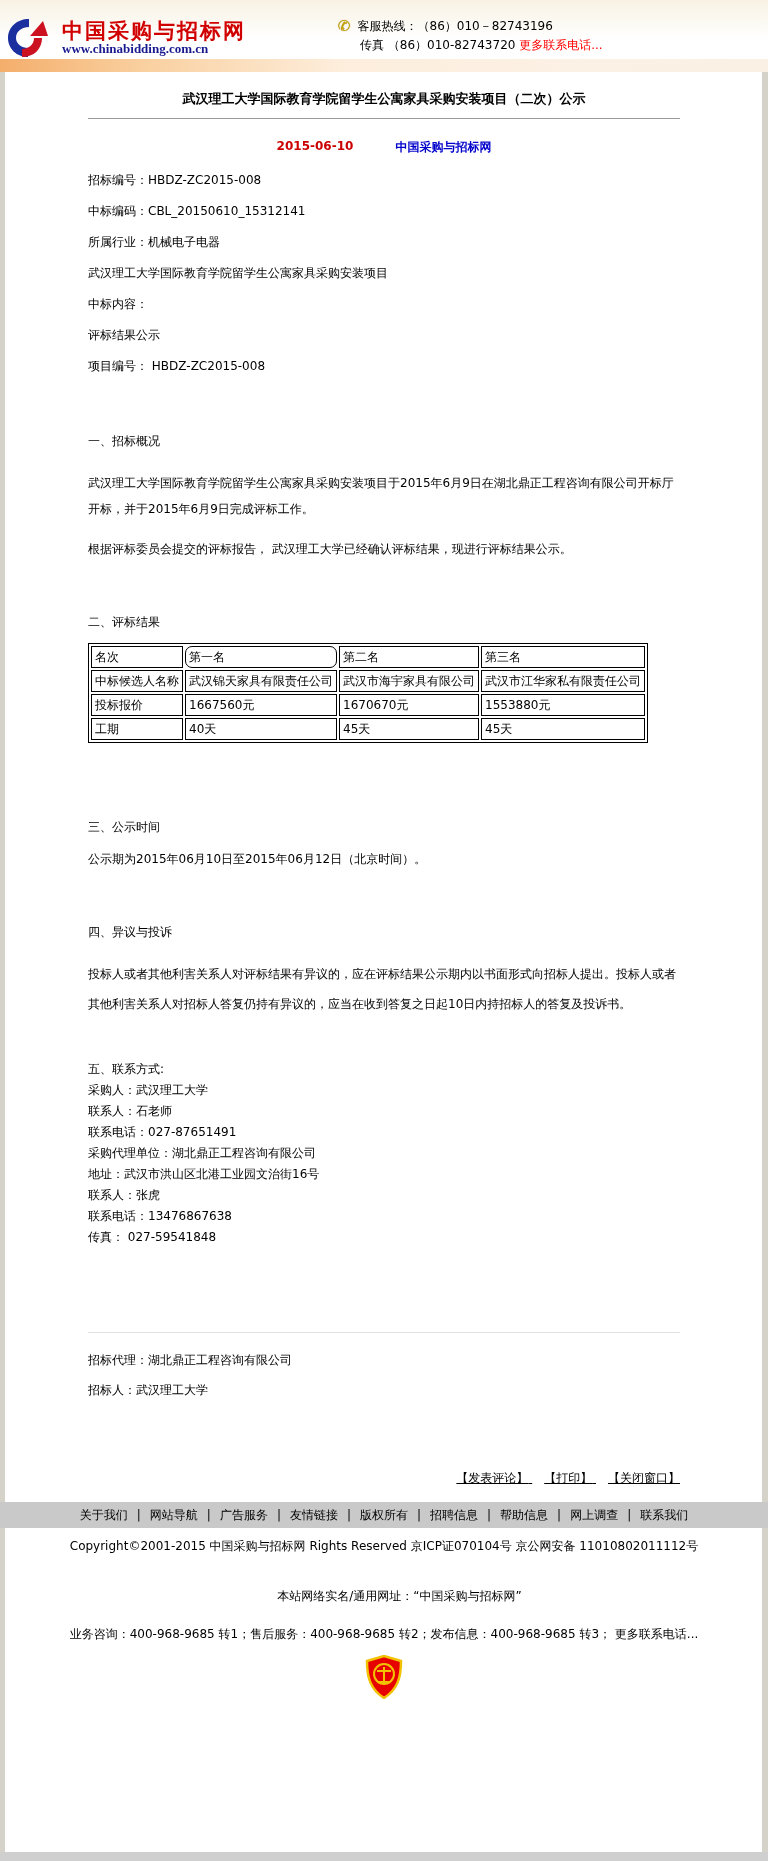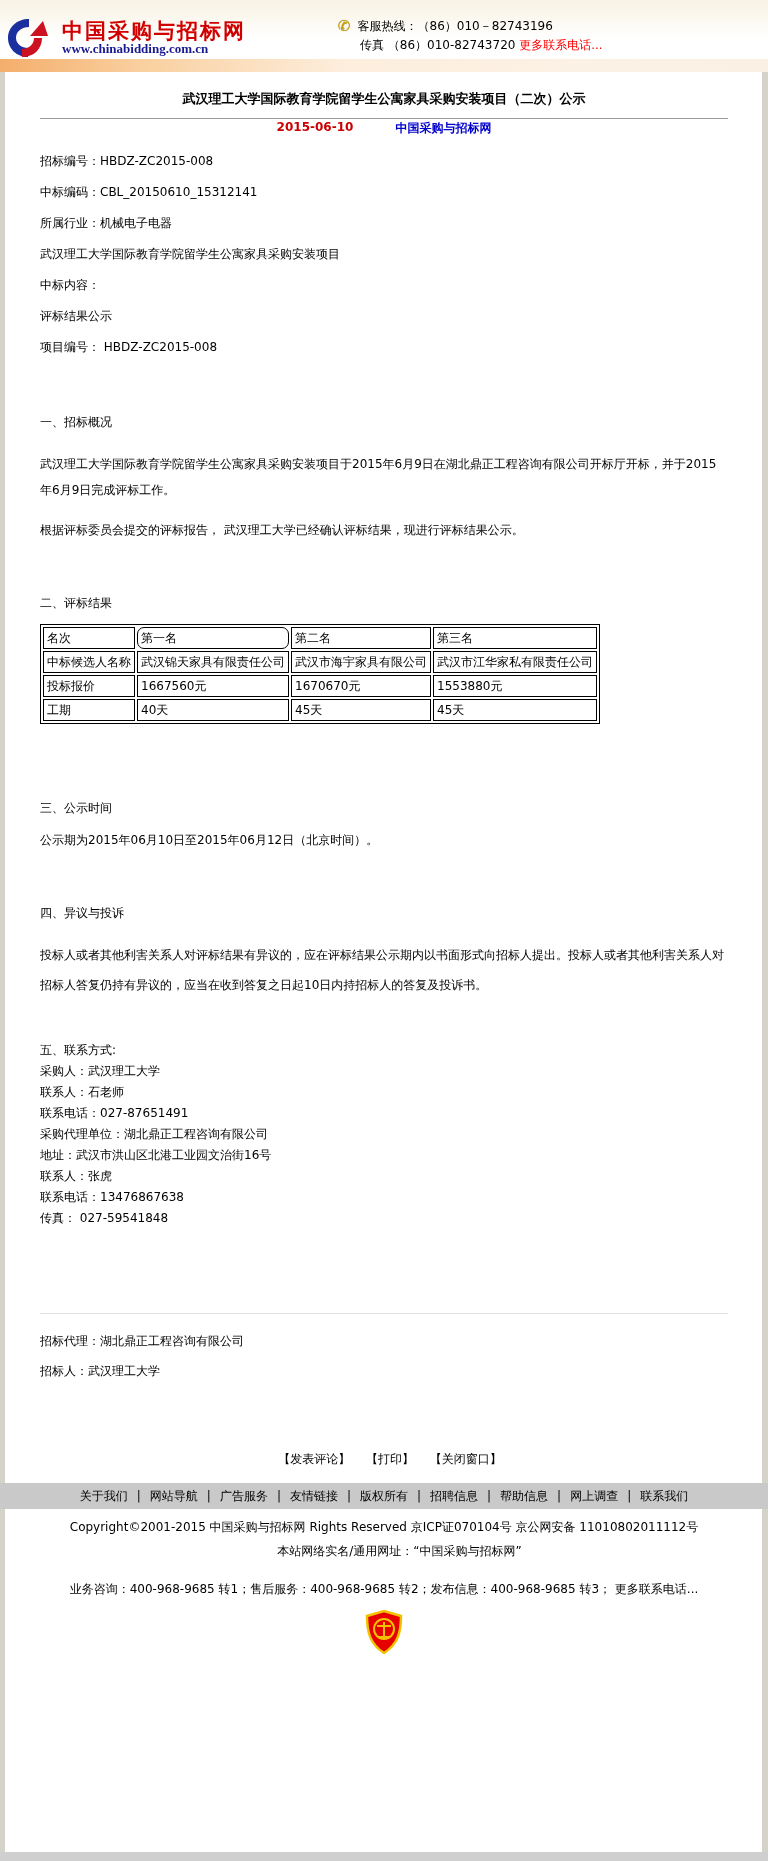--- a/index.html
+++ b/index.html
@@ -25,24 +25,24 @@
   .logo-text { line-height:1.05; }
   .logo-cn { color:#d10000; font-weight:bold; font-size:21px; letter-spacing:2px; }
   .logo-url { color:#18198f; font-weight:bold; font-size:13px; font-family:"Liberation Serif","DejaVu Serif",serif; }
   .contact { width:400px; font-size:12px; line-height:19px; padding-bottom:2px; }
   .contact .row1 { display:flex; align-items:center; gap:7px; }
   .phone-glyph { color:#c8a400; font-size:15px; text-shadow:0 0 1px #8a7000; }
   .more-link { color:#ff0000; text-decoration:none; cursor:pointer; }
   .orange-bar { height:13px; background:linear-gradient(90deg,#f4ae6c 0%,#f9cf9e 18%,#fdeedd 45%,#fcf1e5 75%,#fbf0e4 100%); }
 
   
-  main { position:relative; z-index:1; padding:0 40px; }
+  main { position:relative; z-index:1; padding:0 88px; }
   .art-title { font-size:13px; font-weight:bold; text-align:center; margin:18px 0 0 0; }
   .title-rule { border:none; border-top:1px solid #9a9a9a; margin:10px 0 0 0; }
-  .dateline { display:flex; justify-content:center; gap:42px; margin-top:1px; font-weight:bold; }
+  .dateline { display:flex; justify-content:center; gap:42px; margin-top:20px; font-weight:bold; }
   .pub-date { color:#cc0000; }
   .source-link { color:#0000cc; text-decoration:none; cursor:pointer; }
 
   p { margin:0; }
   .meta-line { margin-top:18px; line-height:13px; }
   .sec-heading { line-height:13px; }
   .h-sec1 { margin-top:62px; }
   .body-para { line-height:26px; }
   .p-sec1a { margin-top:22px; }
   .p-sec1b { margin-top:14px; }
@@ -56,30 +56,30 @@
 
   
   table.result { margin-top:14px; border-collapse:separate; border-spacing:2px; border:1px solid #000; width:484px; background:#fff; }
   table.result td { border:1px solid #000; padding:1px 3px; line-height:18px; height:21px; font-size:12px; white-space:nowrap; overflow:hidden; }
   .col1{width:96px;} .col2{width:156px;border-radius:7px;} .col3{width:148px;} .col4{width:185px;}
 
   .light-rule { border:none; border-top:1px solid #e2e2e2; margin:88px 0 0 0; }
   .agency-line { margin-top:21px; line-height:13px; }
   .tenderee-line { margin-top:17px; line-height:13px; }
 
-  .actions { margin-top:73px; text-align:center; }
+  .actions { margin-top:73px; text-align:right;text-decoration:underline; }
   .action-link { color:#000; text-decoration:none; margin-left:12px; cursor:pointer; }
 
   
   .footer-nav { position:relative; z-index:3; margin-top:15px; height:26px; background:#c9c9c9; display:flex; align-items:center; justify-content:center; }
   .footer-nav a { color:#000; text-decoration:none; margin:0 4px; cursor:pointer; }
   .footer-nav .sep { margin:0 5px; color:#000; }
   .footer-text { text-align:center; line-height:13px; }
   .f-copy { margin-top:12px; }
-  .f-site { margin-top:11px;padding-left:31px; }
+  .f-site { margin-top:37px;padding-left:31px; }
   .f-service { margin-top:25px; }
   .badge-wrap { margin-top:14px; text-align:center; }
   .bottom-bar { position:absolute; left:0; right:0; bottom:0; height:9px; background:#cfcfcf; z-index:3; }
 </style>
 </head>
 <body>
 
 <div class="page">
   <div class="edge left"></div>
   <div class="edge right"></div>

